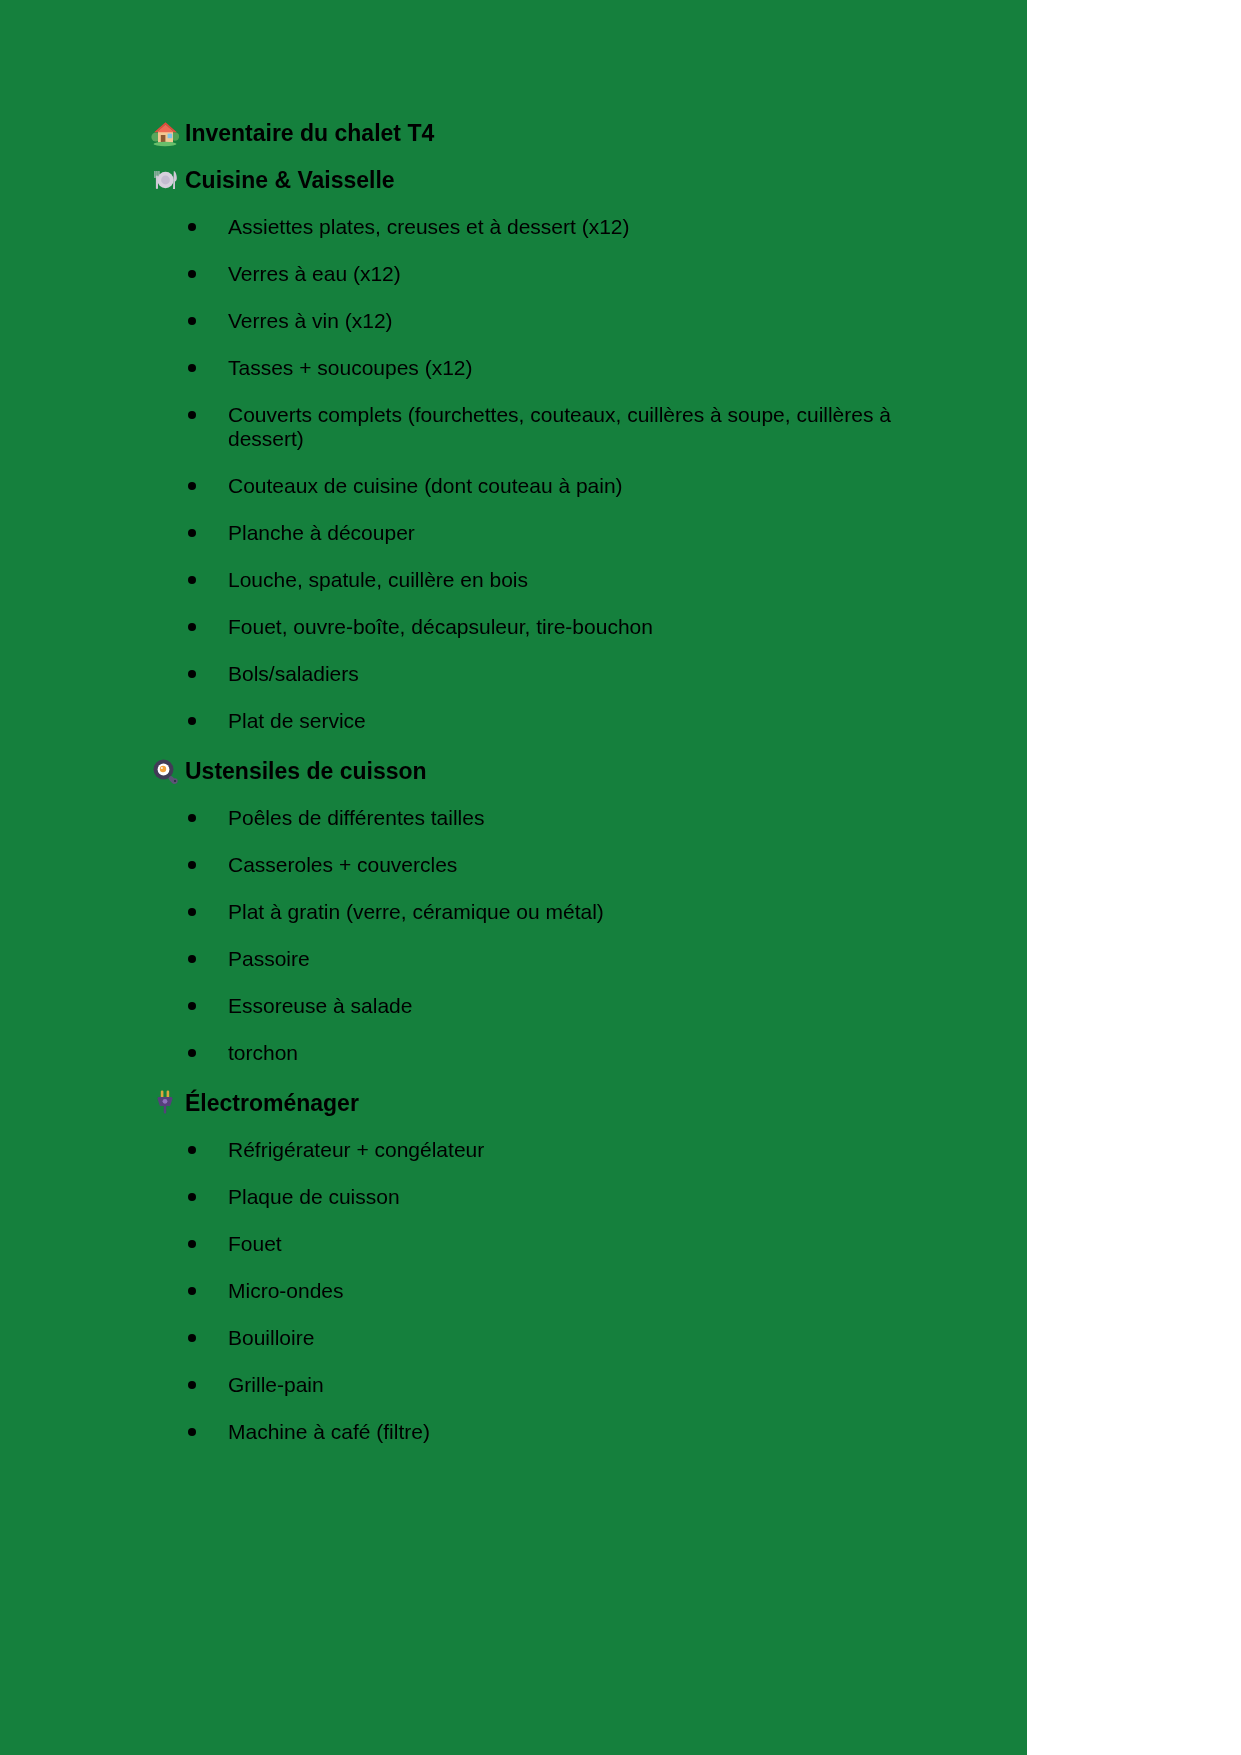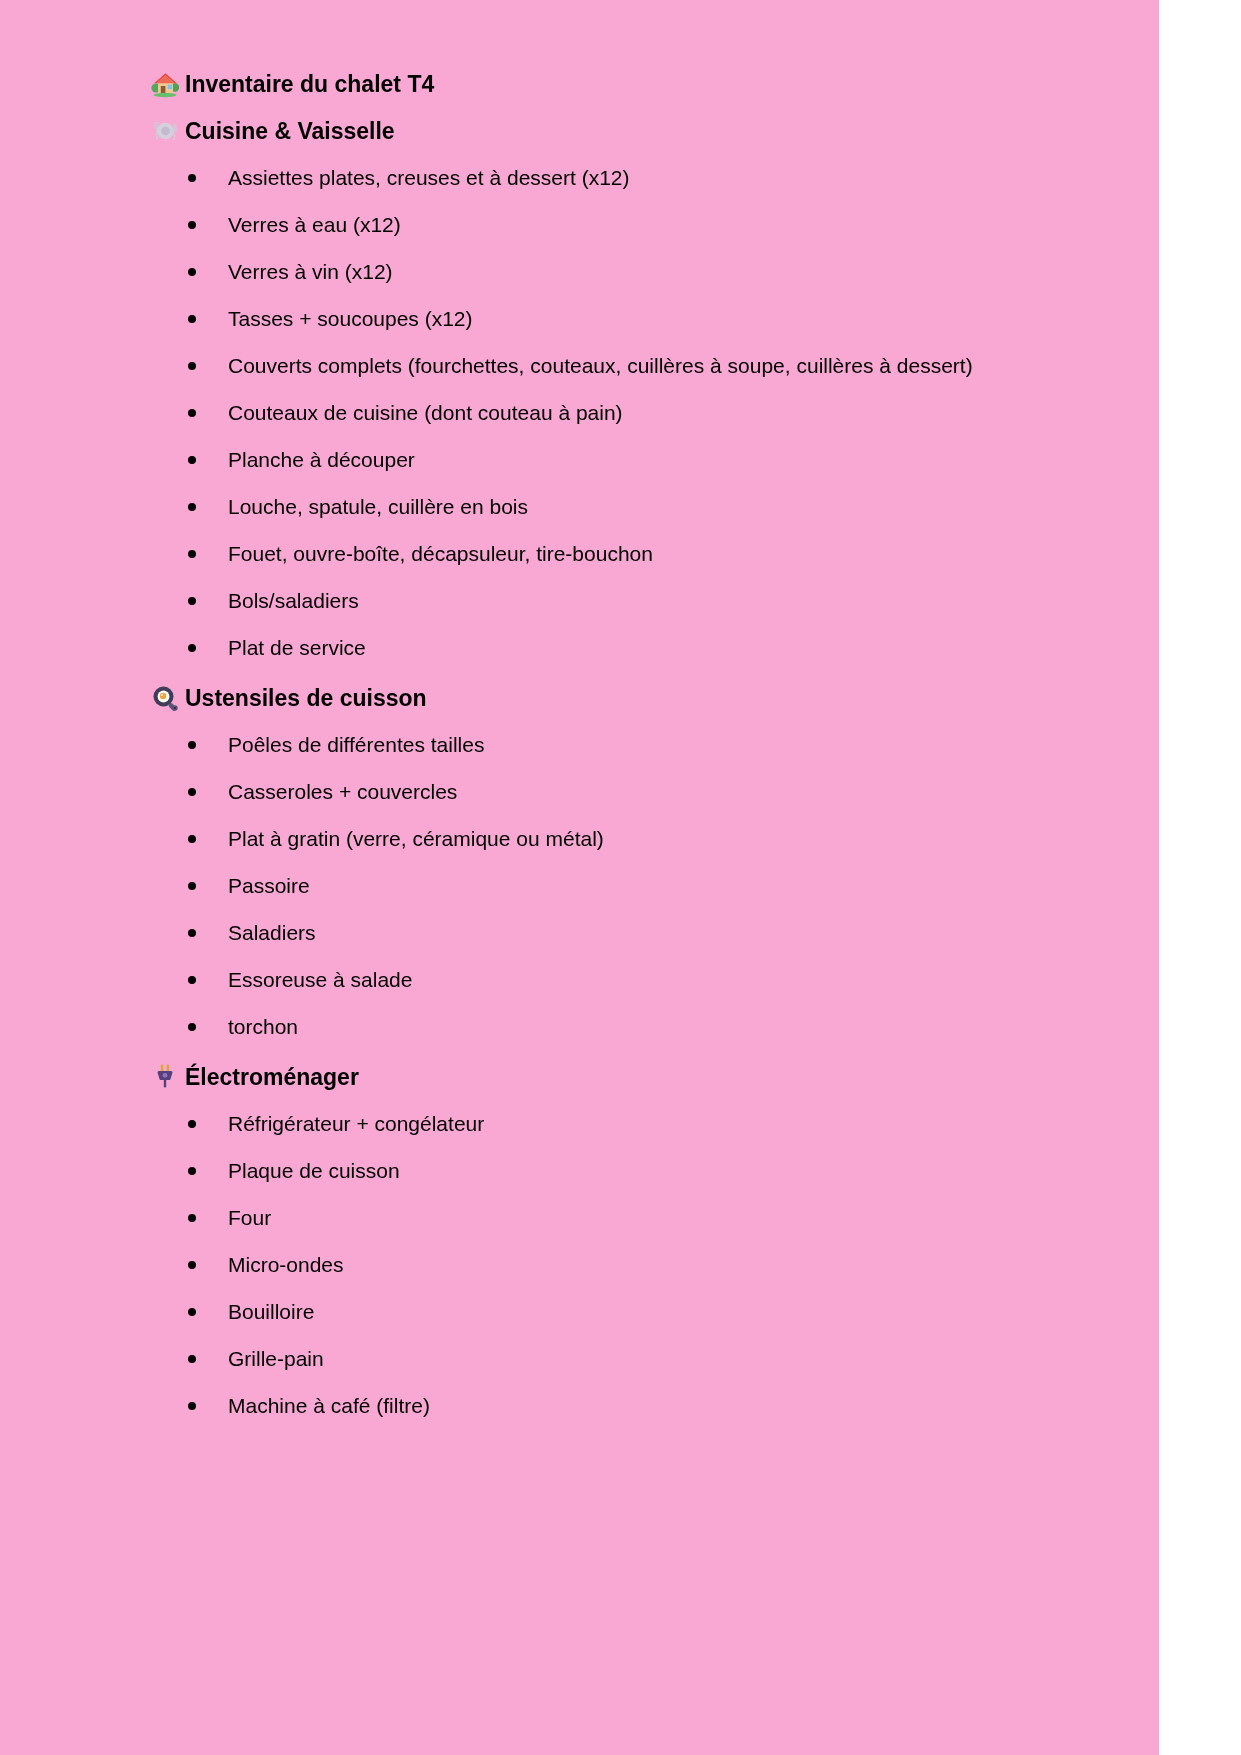--- a/index.html
+++ b/index.html
@@ -9,24 +9,24 @@
   }
   body {
     width: 1241px;
     height: 1755px;
     font-family: "Liberation Sans", sans-serif;
     color: #000000;
     overflow: hidden;
   }
   .page {
     box-sizing: border-box;
-    width: 1159px;
+    width: 1027px;
     height: 1755px;
-    padding: 69px 120px 0 151px;
-    background: #f9a8d4;
+    padding: 118px 120px 0 151px;
+    background: #15803d;
   }
   .heading {
     display: flex;
     align-items: center;
     font-weight: 700;
     font-size: 23px;
     line-height: 30px;
     margin: 0;
   }
   .doc-title { margin-bottom: 17px; }
@@ -118,39 +118,38 @@
       <circle cx="24" cy="24" r="1.1" fill="#2c2840"></circle>
     </svg>
     <span>Ustensiles de cuisson</span>
   </h2>
 
   <ul class="item-list">
     <li>Poêles de différentes tailles</li>
     <li>Casseroles + couvercles</li>
     <li>Plat à gratin (verre, céramique ou métal)</li>
     <li>Passoire</li>
-    <li>Saladiers</li>
     <li>Essoreuse à salade</li>
     <li>torchon</li>
   </ul>
 
   <h2 class="heading section-title">
     <svg class="icon" viewBox="0 0 28 28" aria-hidden="true">
       <rect x="9.8" y="1.5" width="2.6" height="7" rx="1.2" fill="#dca73f"></rect>
       <rect x="15.6" y="1.5" width="2.6" height="7" rx="1.2" fill="#dca73f"></rect>
       <path d="M8,8 h12 c1,0 1.7,1 1.4,1.9 l-2.3,7.1 h-10.2 l-2.3,-7.1 C6.3,9 7,8 8,8 z" fill="#56407c"></path>
       <circle cx="14" cy="12.3" r="2.4" fill="#8f72bd"></circle>
       <path d="M12.8,17 h2.4 v6.3 c0,1.6 -2.4,1.6 -2.4,0 z" fill="#56407c"></path>
     </svg>
     <span>Électroménager</span>
   </h2>
 
   <ul class="item-list">
     <li>Réfrigérateur + congélateur</li>
     <li>Plaque de cuisson</li>
-    <li>Four</li>
+    <li>Fouet</li>
     <li>Micro-ondes</li>
     <li>Bouilloire</li>
     <li>Grille-pain</li>
     <li>Machine à café (filtre)</li>
   </ul>
 
 </div>
 
 </body></html>

